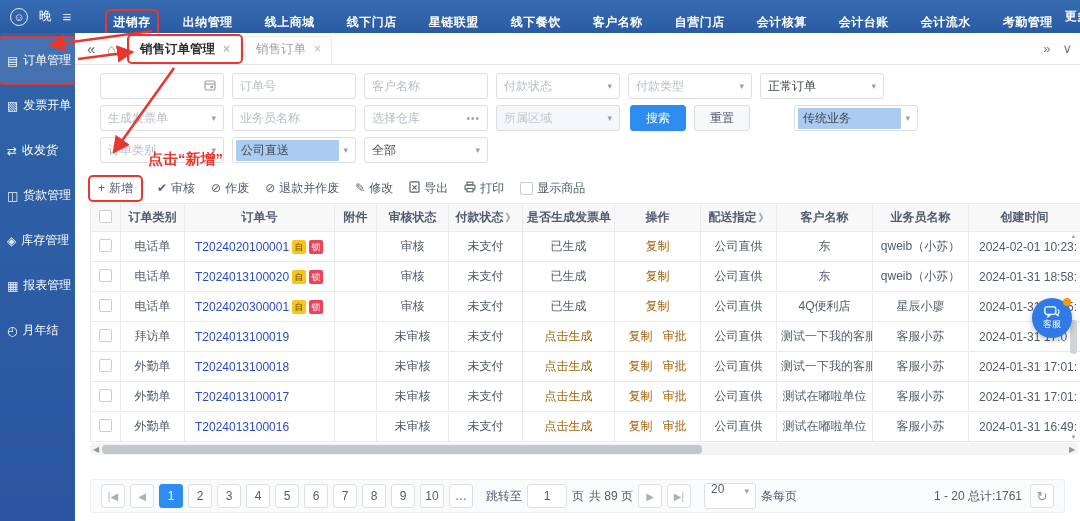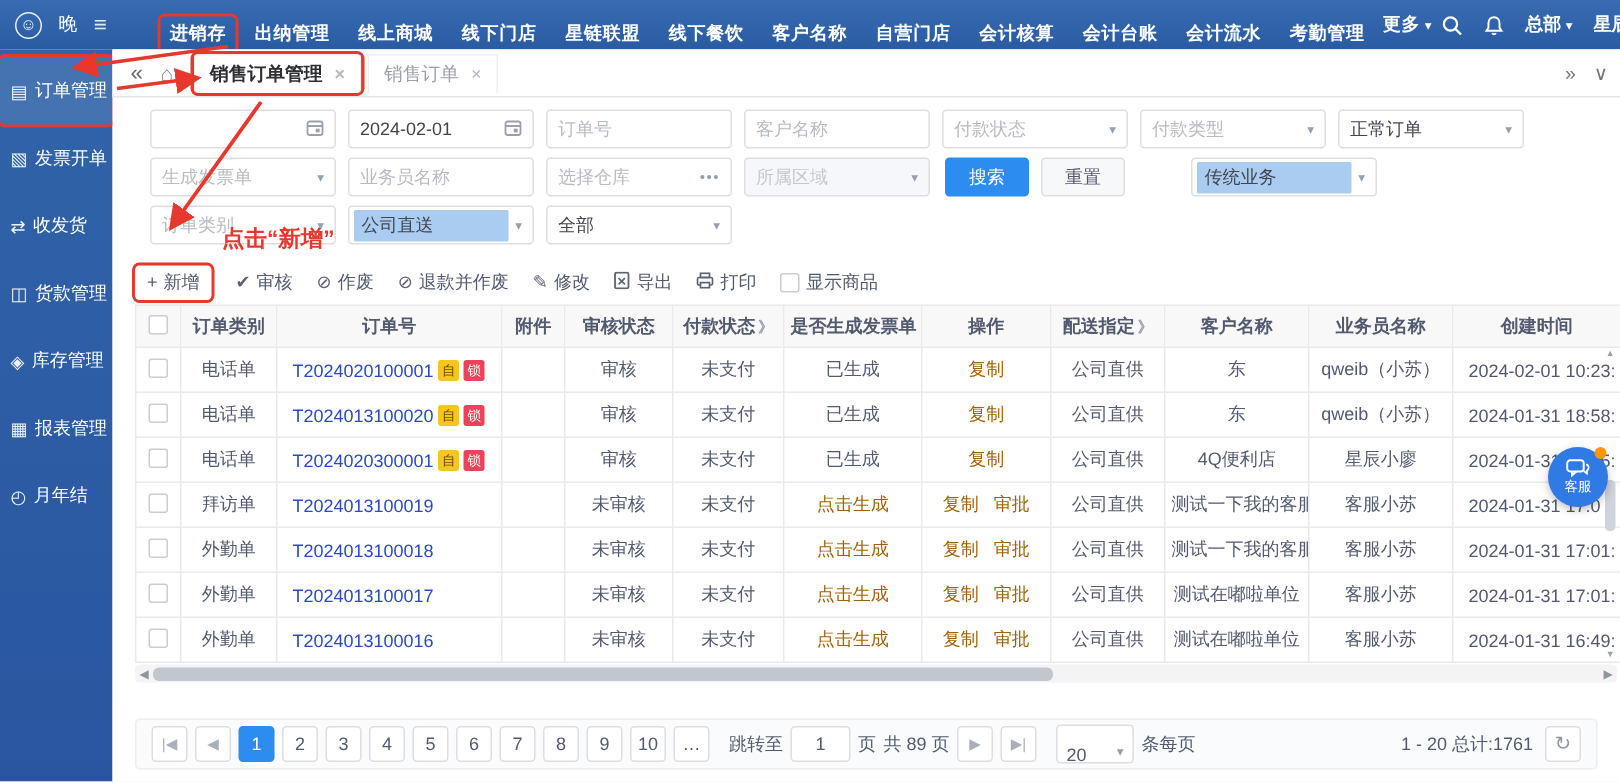--- a/index.html
+++ b/index.html
@@ -6,21 +6,21 @@
   html,body { width:1080px; height:521px; overflow:hidden; }
   body { position:relative; background:#e9edf2; font-family:"Liberation Sans","DejaVu Sans",sans-serif; font-size:12px; color:#515a6e; }
 
   
   .navbar { position:absolute; left:0; top:0; width:1080px; height:33px;
     background:linear-gradient(180deg,#376cb2,#2a5ba2); display:flex; align-items:center; color:#fff; padding:0 10px; }
   .nav-left { display:flex; align-items:center; gap:11px; margin-right:36px; }
   .avatar { width:18px; height:18px; border:1.5px solid #e8eefb; border-radius:50%; display:flex; align-items:center; justify-content:center; font-size:11px; color:#e8eefb; }
   .greeting { font-size:12.5px; }
   .burger { font-size:15px; color:#dfe8fa; cursor:pointer; }
-  .nav-menu { display:flex; align-items:flex-end; gap:7px; list-style:none;margin-top:12px; }
+  .nav-menu { display:flex; align-items:flex-end; gap:20px; list-style:none;margin-top:12px; }
   .nav-item { padding:3px 6px; font-size:12px; font-weight:bold; letter-spacing:.5px; white-space:nowrap; cursor:pointer; }
   .nav-right { margin-left:auto; display:flex; align-items:center; gap:14px; }
   .nav-right .txt { font-size:12px; font-weight:bold; white-space:nowrap; cursor:pointer; }
   .caret-sm { font-size:9px; margin-left:3px; }
   .icon-btn { display:flex; align-items:center; cursor:pointer; }
 
   
   .sidebar { position:absolute; left:0; top:33px; width:75px; bottom:0;
     background:linear-gradient(180deg,#3064a9,#2a55a0); color:#fff; padding-top:5px; }
   .side-item { height:45px; display:flex; align-items:center; gap:5px; padding-left:7px; font-size:12px; cursor:pointer; white-space:nowrap; }
@@ -87,21 +87,21 @@
 
   .spacer { flex:1; }
 
   
   .pager { height:34px; margin:0 15px 8px 15px; background:#fafbfc; border:1px solid #eceef2; border-radius:3px; display:flex; align-items:center; padding:0 10px; gap:5px; font-size:12px; color:#515a6e; }
   .pbtn { min-width:24px; height:24px; border:1px solid #dcdee2; border-radius:3px; background:#fff; display:flex; align-items:center; justify-content:center; font-size:10px; color:#aab0ba; cursor:pointer; padding:0 3px; }
   .page { min-width:24px; height:24px; border:1px solid #dcdee2; border-radius:3px; background:#fff; display:flex; align-items:center; justify-content:center; font-size:12px; color:#515a6e; cursor:pointer; }
   .page.active { background:#2d8cf0; border-color:#2d8cf0; color:#fff; }
   .jump-label { margin-left:8px; }
   .jump-input { width:40px; height:24px; border:1px solid #dcdee2; border-radius:3px; text-align:center; font-size:12px; color:#515a6e; background:#fff; }
-  .psize { width:52px; height:24px; border:1px solid #dcdee2; border-radius:3px; background:#fff; display:flex; align-items:flex-start; justify-content:space-between; padding:12px 6px; margin-left:8px; cursor:pointer; }
+  .psize { width:52px; height:24px; border:1px solid #dcdee2; border-radius:3px; background:#fff; display:flex; align-items:flex-end; justify-content:space-between; padding:12px 6px; margin-left:8px; cursor:pointer; }
   .psize .caret { font-size:9px; color:#9aa0ab; }
   .pright { margin-left:auto; display:flex; align-items:center; gap:8px; }
   .refresh { width:24px; height:24px; border:1px solid #dcdee2; border-radius:3px; background:#fff; display:flex; align-items:center; justify-content:center; color:#8f959f; cursor:pointer; font-size:13px; }
 
   
   .service { position:absolute; right:8px; top:298px; width:40px; height:40px; border-radius:50%; background:#2f7ae5; color:#fff; display:flex; flex-direction:column; align-items:center; justify-content:center; z-index:40; cursor:pointer; box-shadow:0 2px 6px rgba(0,0,0,.25); }
   .service .stext { font-size:9px; margin-top:-1px; }
   .service .dot { position:absolute; right:1px; top:0; width:8px; height:8px; border-radius:50%; background:#ff9800; }
 
   
@@ -231,30 +231,20 @@
     <div class="tab-right">
       <span>»</span>
       <span>∨</span>
     </div>
   </div>
 
   <div class="filters">
     <div class="frow">
       <div class="field">
         <span class="val"></span>
-        <span class="cal">
-          <svg width="12" height="12" viewBox="0 0 12 12">
-              <rect x="1" y="2" width="10" height="9" rx="1.5" fill="none" stroke="#9aa0ab" stroke-width="1.2"></rect>
-              <line x1="1" y1="5" x2="11" y2="5" stroke="#9aa0ab" stroke-width="1.2"></line>
-              <rect x="6.5" y="6.8" width="2.6" height="2.4" fill="#9aa0ab"></rect>
-            </svg>
-        </span>
-      </div>
-      <div class="field">
-        <span class="val">2024-02-01</span>
         <span class="cal">
           <svg width="12" height="12" viewBox="0 0 12 12">
               <rect x="1" y="2" width="10" height="9" rx="1.5" fill="none" stroke="#9aa0ab" stroke-width="1.2"></rect>
               <line x1="1" y1="5" x2="11" y2="5" stroke="#9aa0ab" stroke-width="1.2"></line>
               <rect x="6.5" y="6.8" width="2.6" height="2.4" fill="#9aa0ab"></rect>
             </svg>
         </span>
       </div>
       <div class="field">
           <span class="ph">订单号</span>

